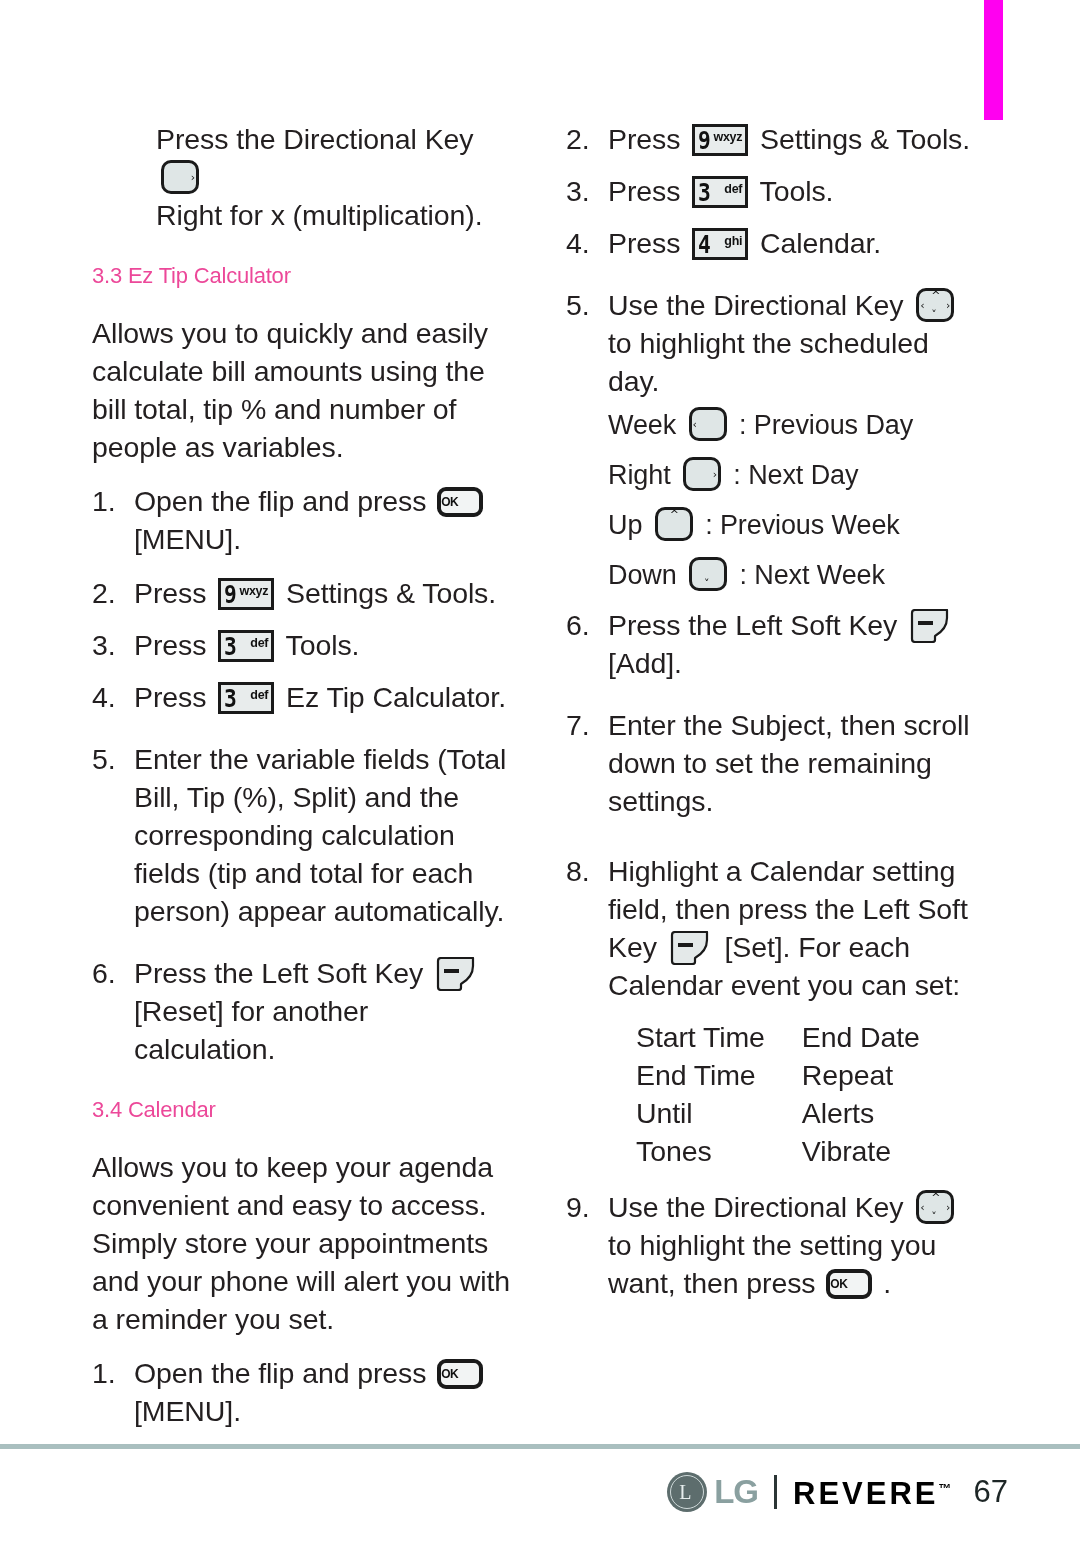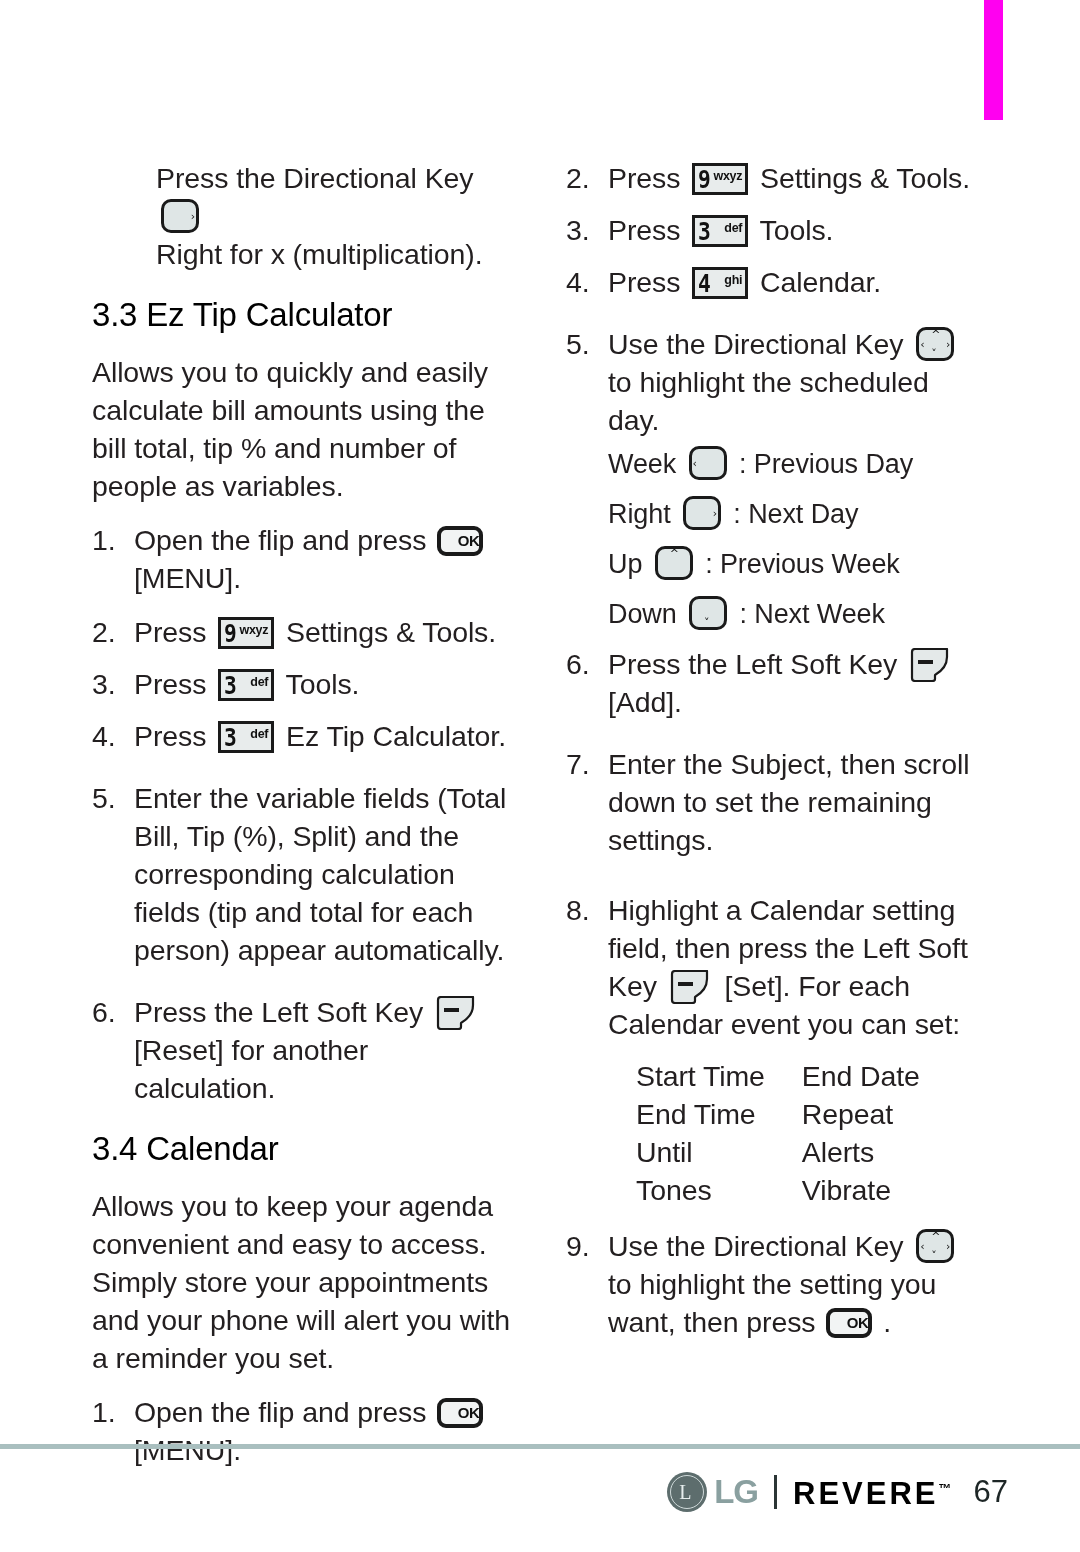--- a/index.html
+++ b/index.html
@@ -26,21 +26,20 @@
     background: #ff00f0;
   }
 
   
   .page {
     position: absolute;
     left: 0;
     top: 0;
     width: 1080px;
     height: 1420px;
-    margin-top: 39px;
   }
   .col {
     position: absolute;
     top: 120px;
     width: 420px;
   }
   .col-left  { left: 92px; }
   .col-right { left: 566px; }
 
   
@@ -48,22 +47,22 @@
     font-size: 28.5px;
     line-height: 38px;
     letter-spacing: -0.1px;
     margin: 0 0 16px 0;
   }
   .indent-para {
     padding-left: 64px;
     text-indent: 0;
   }
   .heading {
-    color: #000000;
-    font-size: 33px;
+    color: #ec4899;
+    font-size: 22px;
     line-height: 40px;
     font-weight: 400;
     margin: 22px 0 18px 0;
     letter-spacing: -0.2px;
   }
   .spacer-s { height: 10px; }
   .spacer-m { height: 18px; }
 
   
   .step {
@@ -160,22 +159,22 @@
     border: 4px solid #1a1a1a;
     border-radius: 9px;
     background: #f2f4f4;
     box-sizing: border-box;
     margin: 0 3px;
     vertical-align: -6px;
   }
   .key-ok .ok-txt {
     position: absolute;
     left: 0; right: 0; top: 0;
-    text-align: right;
-    font-size: 15px;
+    text-align: left;
+    font-size: 12px;
     font-weight: 700;
     line-height: 22px;
     color: #111;
     letter-spacing: -0.5px;
   }
 
   
   .key-dir {
     width: 38px;
     height: 34px;

